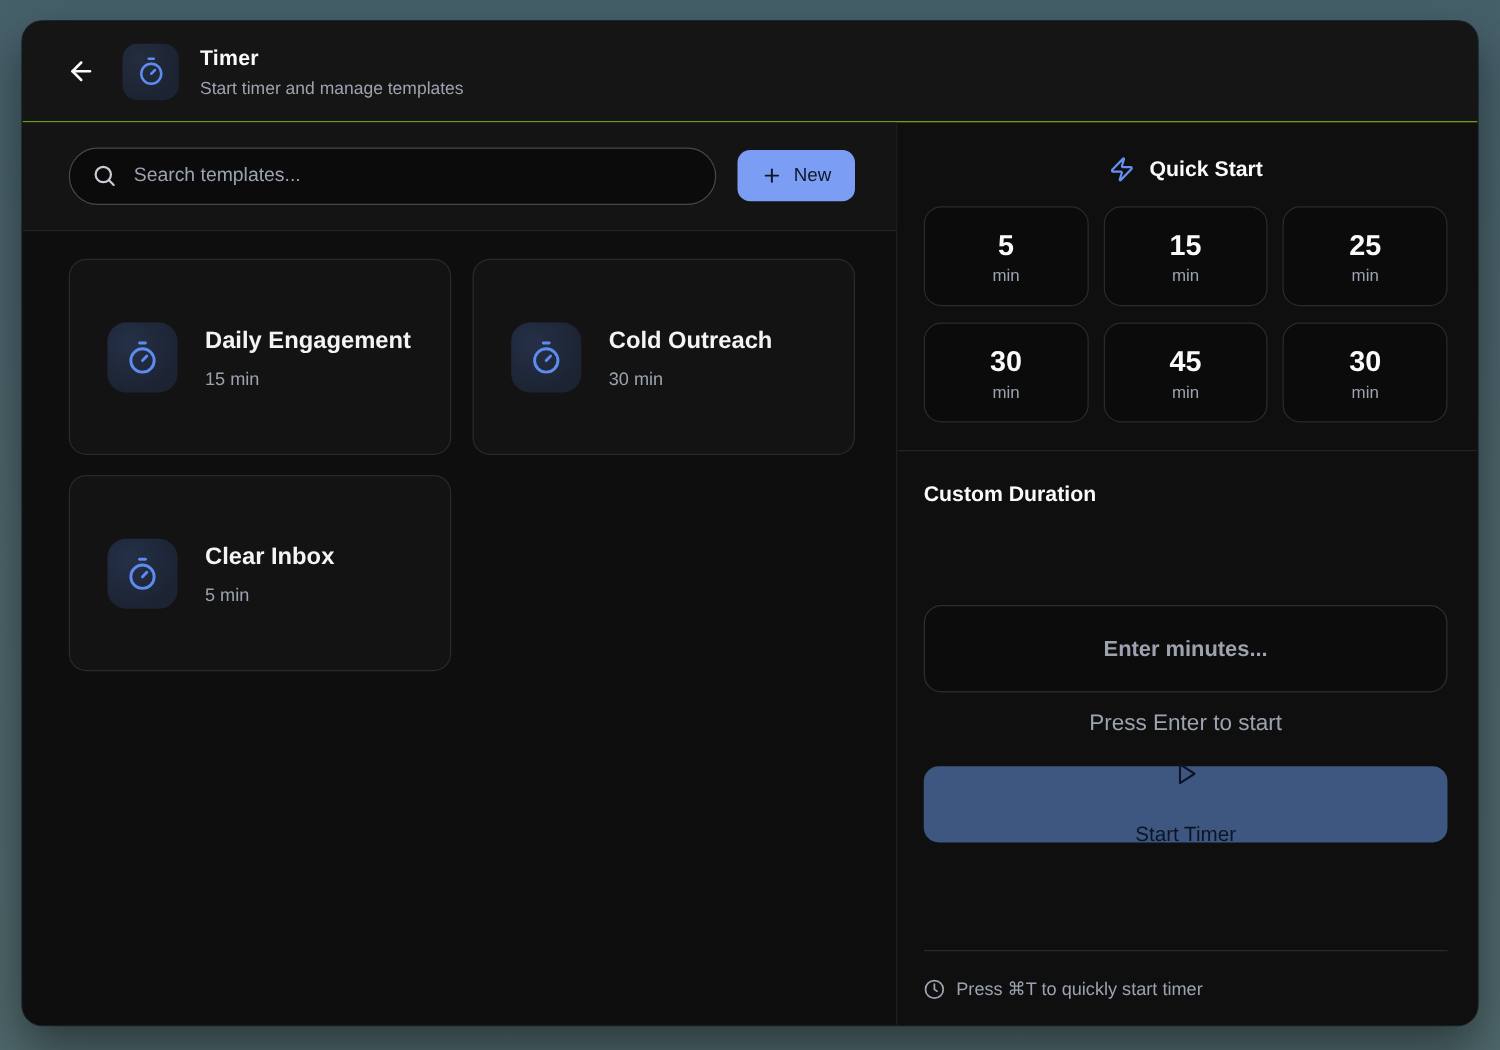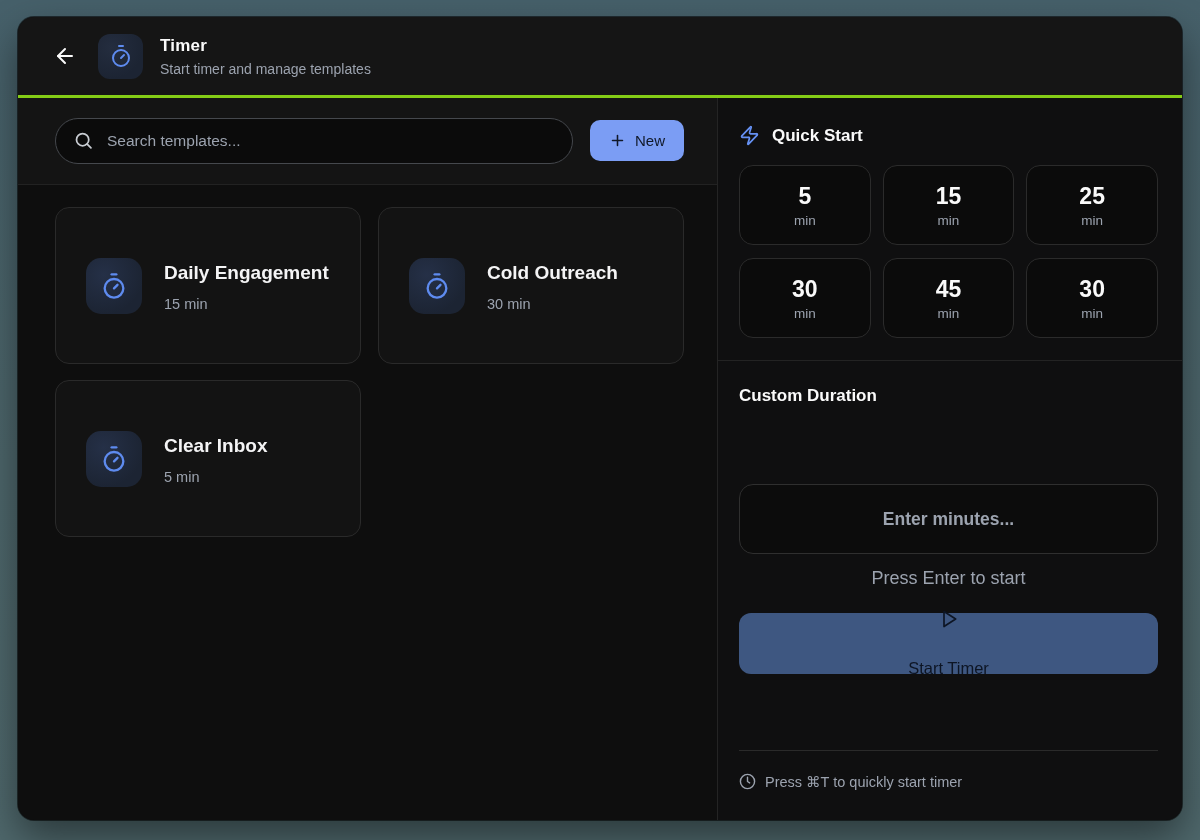--- a/index.html
+++ b/index.html
@@ -11,21 +11,21 @@
   }
   .window {
     position:absolute; left:18px; top:17px; width:1164px; height:803px;
     background:#0f0f10; border-radius:16px; overflow:hidden;
     box-shadow:0 18px 40px rgba(0,0,0,.45), 0 0 0 1px rgba(0,0,0,.55);
     display:flex; flex-direction:column;
   }
   
   .hdr {
     height:81px; flex:0 0 81px; background:#151515;
-    border-bottom:3px solid #84cc16;
+    border-bottom:1px solid #84cc16;
     display:flex; align-items:center; padding-left:33px;
   }
   .back-btn {
     width:28px; height:28px; background:none; border:none; cursor:pointer;
     display:flex; align-items:center; justify-content:center;
   }
   .app-icon {
     width:45px; height:45px; border-radius:12px; margin-left:19px;
     background:radial-gradient(circle at 30% 30%, #242d3f 0%, #1c2433 70%);
     display:flex; align-items:center; justify-content:center;
@@ -69,31 +69,31 @@
   .card-icon {
     width:56px; height:56px; border-radius:15px; flex:0 0 56px;
     background:radial-gradient(circle at 32% 30%, #253047 0%, #1c2433 72%);
     display:flex; align-items:center; justify-content:center;
   }
   .card-name { font-size:19px; font-weight:700; color:#f4f4f5; line-height:1.45; max-width:175px; }
   .card-dur { font-size:14.5px; color:#9ca3af; margin-top:9px; }
   
   .right { flex:1; background:#0f0f10; display:flex; flex-direction:column; }
   .qs-section { padding:27px 24px 22px 21px; }
-  .qs-head { display:flex; align-items:center; gap:12px; margin-bottom:19px; }
+  .qs-head { display:flex; align-items:center; gap:12px; margin-bottom:19px;justify-content:center; }
   .qs-title { font-size:17px; font-weight:700; color:#fafafa; }
   .qs-grid { display:grid; grid-template-columns:repeat(3,1fr); gap:13px 12px; }
   .preset {
     height:80px; border-radius:14px; background:#0b0b0b; border:1px solid #2b2b2b;
     display:flex; flex-direction:column; align-items:center; justify-content:center;
     gap:3px; cursor:pointer; font-family:inherit;
   }
   .preset .num { font-size:23px; font-weight:700; color:#fafafa; }
   .preset .unit { font-size:13.5px; color:#9ca3af; }
-  .custom-section { border-top:1px solid #232323; padding:25px 24px 12px 21px; flex:1; display:flex; flex-direction:column; }
+  .custom-section { border-top:1px solid #232323; padding:25px 24px 2px 21px; flex:1; display:flex; flex-direction:column; }
   .cd-title { font-size:17px; font-weight:700; color:#fafafa; }
   .minutes-input {
     margin-top:78px; width:100%; height:70px; border-radius:14px;
     border:1px solid #2f2f2f; background:#0c0c0c; outline:none;
     text-align:center; font-family:inherit; font-size:17.5px; font-weight:700; color:#ef4444;
   }
   .minutes-input::placeholder { color:#9ca3af; font-weight:700; }
   .cd-hint { margin-top:14px; text-align:center; font-size:18px; color:#9ca3af; }
   .start-btn {
     margin-top:24px; width:100%; height:61px; border:none; border-radius:12px;

